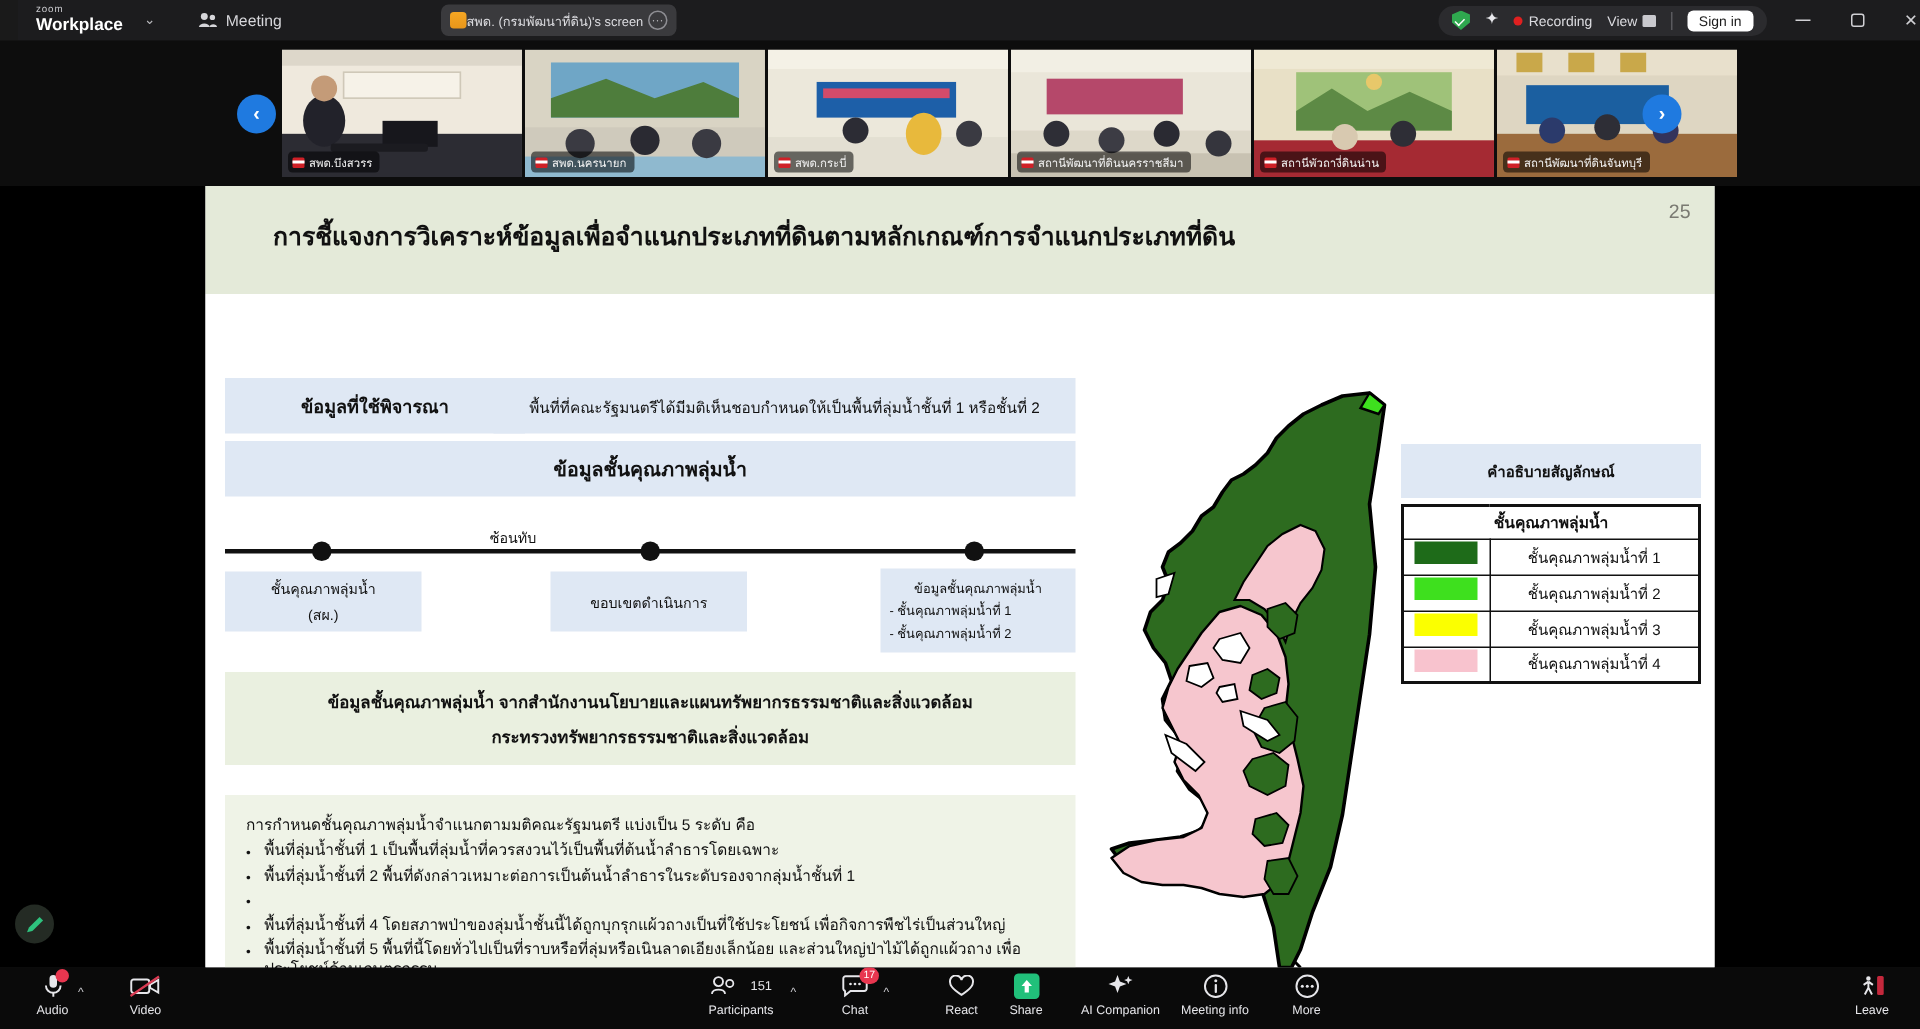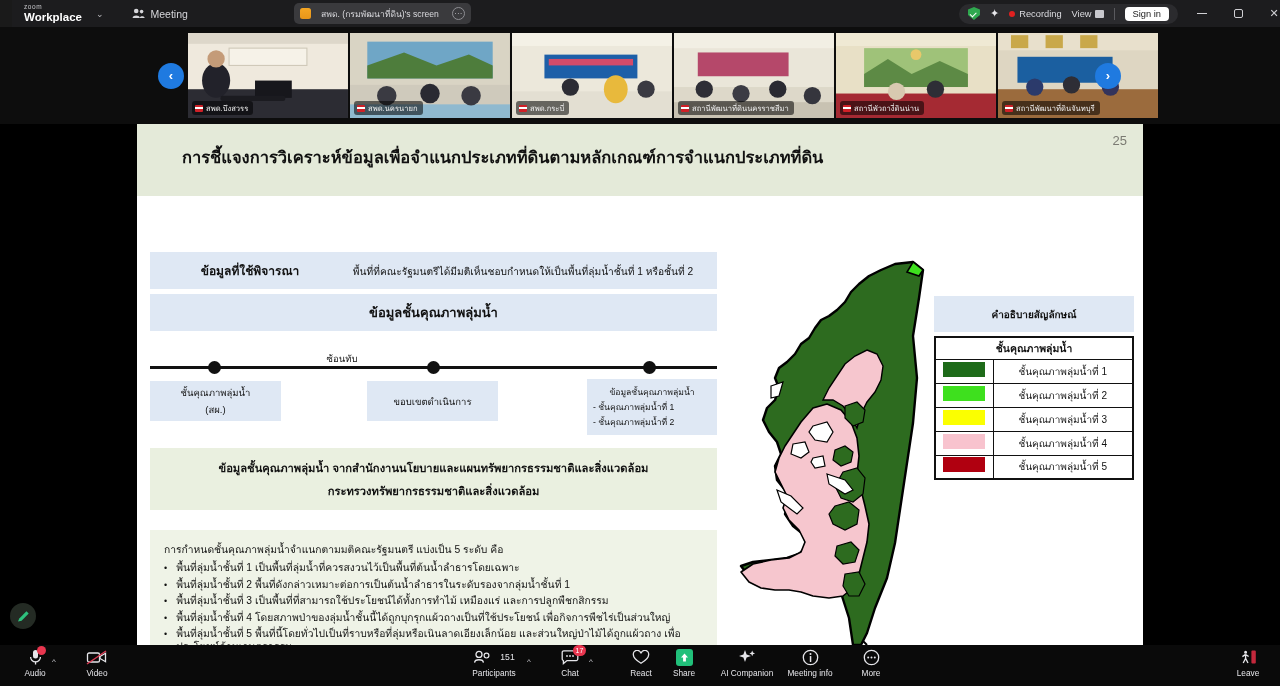--- a/index.html
+++ b/index.html
@@ -23,21 +23,21 @@
     margin-left: 14px; color: #b9b9bd; font-size: 9px; cursor: default;
   }
   .meeting-item {
     display: flex; align-items: center; gap: 6px; margin-left: 28px;
     color: #d6d6da; font-size: 10.5px;
   }
   .people-ico { width: 13px; height: 11px; position: relative; display: inline-block; }
   .screen-tab {
     position: absolute; left: 282px; top: 3px; height: 21px;
     background: #3a3a3d; border-radius: 5px;
-    display: flex; align-items: center; padding: 0 6px; gap: 10px;
+    display: flex; align-items: center; padding: 0 6px; gap: 0;
   }
   .screen-tab .app-dot {
     width: 11px; height: 11px; border-radius: 2.5px;
     background: linear-gradient(#f5a623,#e8961a);
   }
   .screen-tab .tab-label { color: #dcdce0; font-size: 8.6px; white-space: nowrap; }
   .screen-tab .tab-more {
     width: 13px; height: 13px; border-radius: 50%; border: 1px solid #8e8e93;
     color: #b8b8bd; font-size: 8px; line-height: 11px; text-align: center; margin-left: 3px;
   }
@@ -413,21 +413,20 @@
           <div class="b-row">
             <span class="b-dot">•</span>
             <span class="b-txt">พื้นที่ลุ่มน้ำชั้นที่ 1 เป็นพื้นที่ลุ่มน้ำที่ควรสงวนไว้เป็นพื้นที่ต้นน้ำลำธารโดยเฉพาะ</span>
           </div>
           <div class="b-row">
             <span class="b-dot">•</span>
             <span class="b-txt">พื้นที่ลุ่มน้ำชั้นที่ 2 พื้นที่ดังกล่าวเหมาะต่อการเป็นต้นน้ำลำธารในระดับรองจากลุ่มน้ำชั้นที่ 1</span>
           </div>
           <div class="b-row">
             <span class="b-dot">•</span>
-            <span class="b-txt">พื้นที่ลุ่มน้ำชั้นที่ 3 เป็นพื้นที่ที่สามารถใช้ประโยชน์ได้ทั้งการทำไม้ เหมืองแร่ และการปลูกพืชกสิกรรม</span>
           </div>
           <div class="b-row">
             <span class="b-dot">•</span>
             <span class="b-txt">พื้นที่ลุ่มน้ำชั้นที่ 4 โดยสภาพป่าของลุ่มน้ำชั้นนี้ได้ถูกบุกรุกแผ้วถางเป็นที่ใช้ประโยชน์ เพื่อกิจการพืชไร่เป็นส่วนใหญ่</span>
           </div>
           <div class="b-row">
             <span class="b-dot">•</span>
             <span class="b-txt">พื้นที่ลุ่มน้ำชั้นที่ 5 พื้นที่นี้โดยทั่วไปเป็นที่ราบหรือที่ลุ่มหรือเนินลาดเอียงเล็กน้อย และส่วนใหญ่ป่าไม้ได้ถูกแผ้วถาง เพื่อประโยชน์ด้านเกษตรกรรม</span>
           </div>
         </div>
@@ -510,26 +509,20 @@
               <span class="leg-sw" style="background:#fbff00"></span>
             </td>
             <td class="leg-lbl">ชั้นคุณภาพลุ่มน้ำที่ 3</td>
           </tr>
           <tr>
             <td class="leg-sw-cell">
               <span class="leg-sw" style="background:#f8c3ce"></span>
             </td>
             <td class="leg-lbl">ชั้นคุณภาพลุ่มน้ำที่ 4</td>
           </tr>
-          <tr>
-            <td class="leg-sw-cell">
-              <span class="leg-sw" style="background:#b00010"></span>
-            </td>
-            <td class="leg-lbl">ชั้นคุณภาพลุ่มน้ำที่ 5</td>
-          </tr>
         </tbody>
           </table>
 
       </div>
     </div>
   </div>
 
   <div class="annot-btn">
     <svg width="15" height="15" viewBox="0 0 15 15">
       <path d="M2 12.5 L3.3 9.4 L10.4 2.3 L12.7 4.6 L5.6 11.7 Z" fill="#2ec27e"></path>

